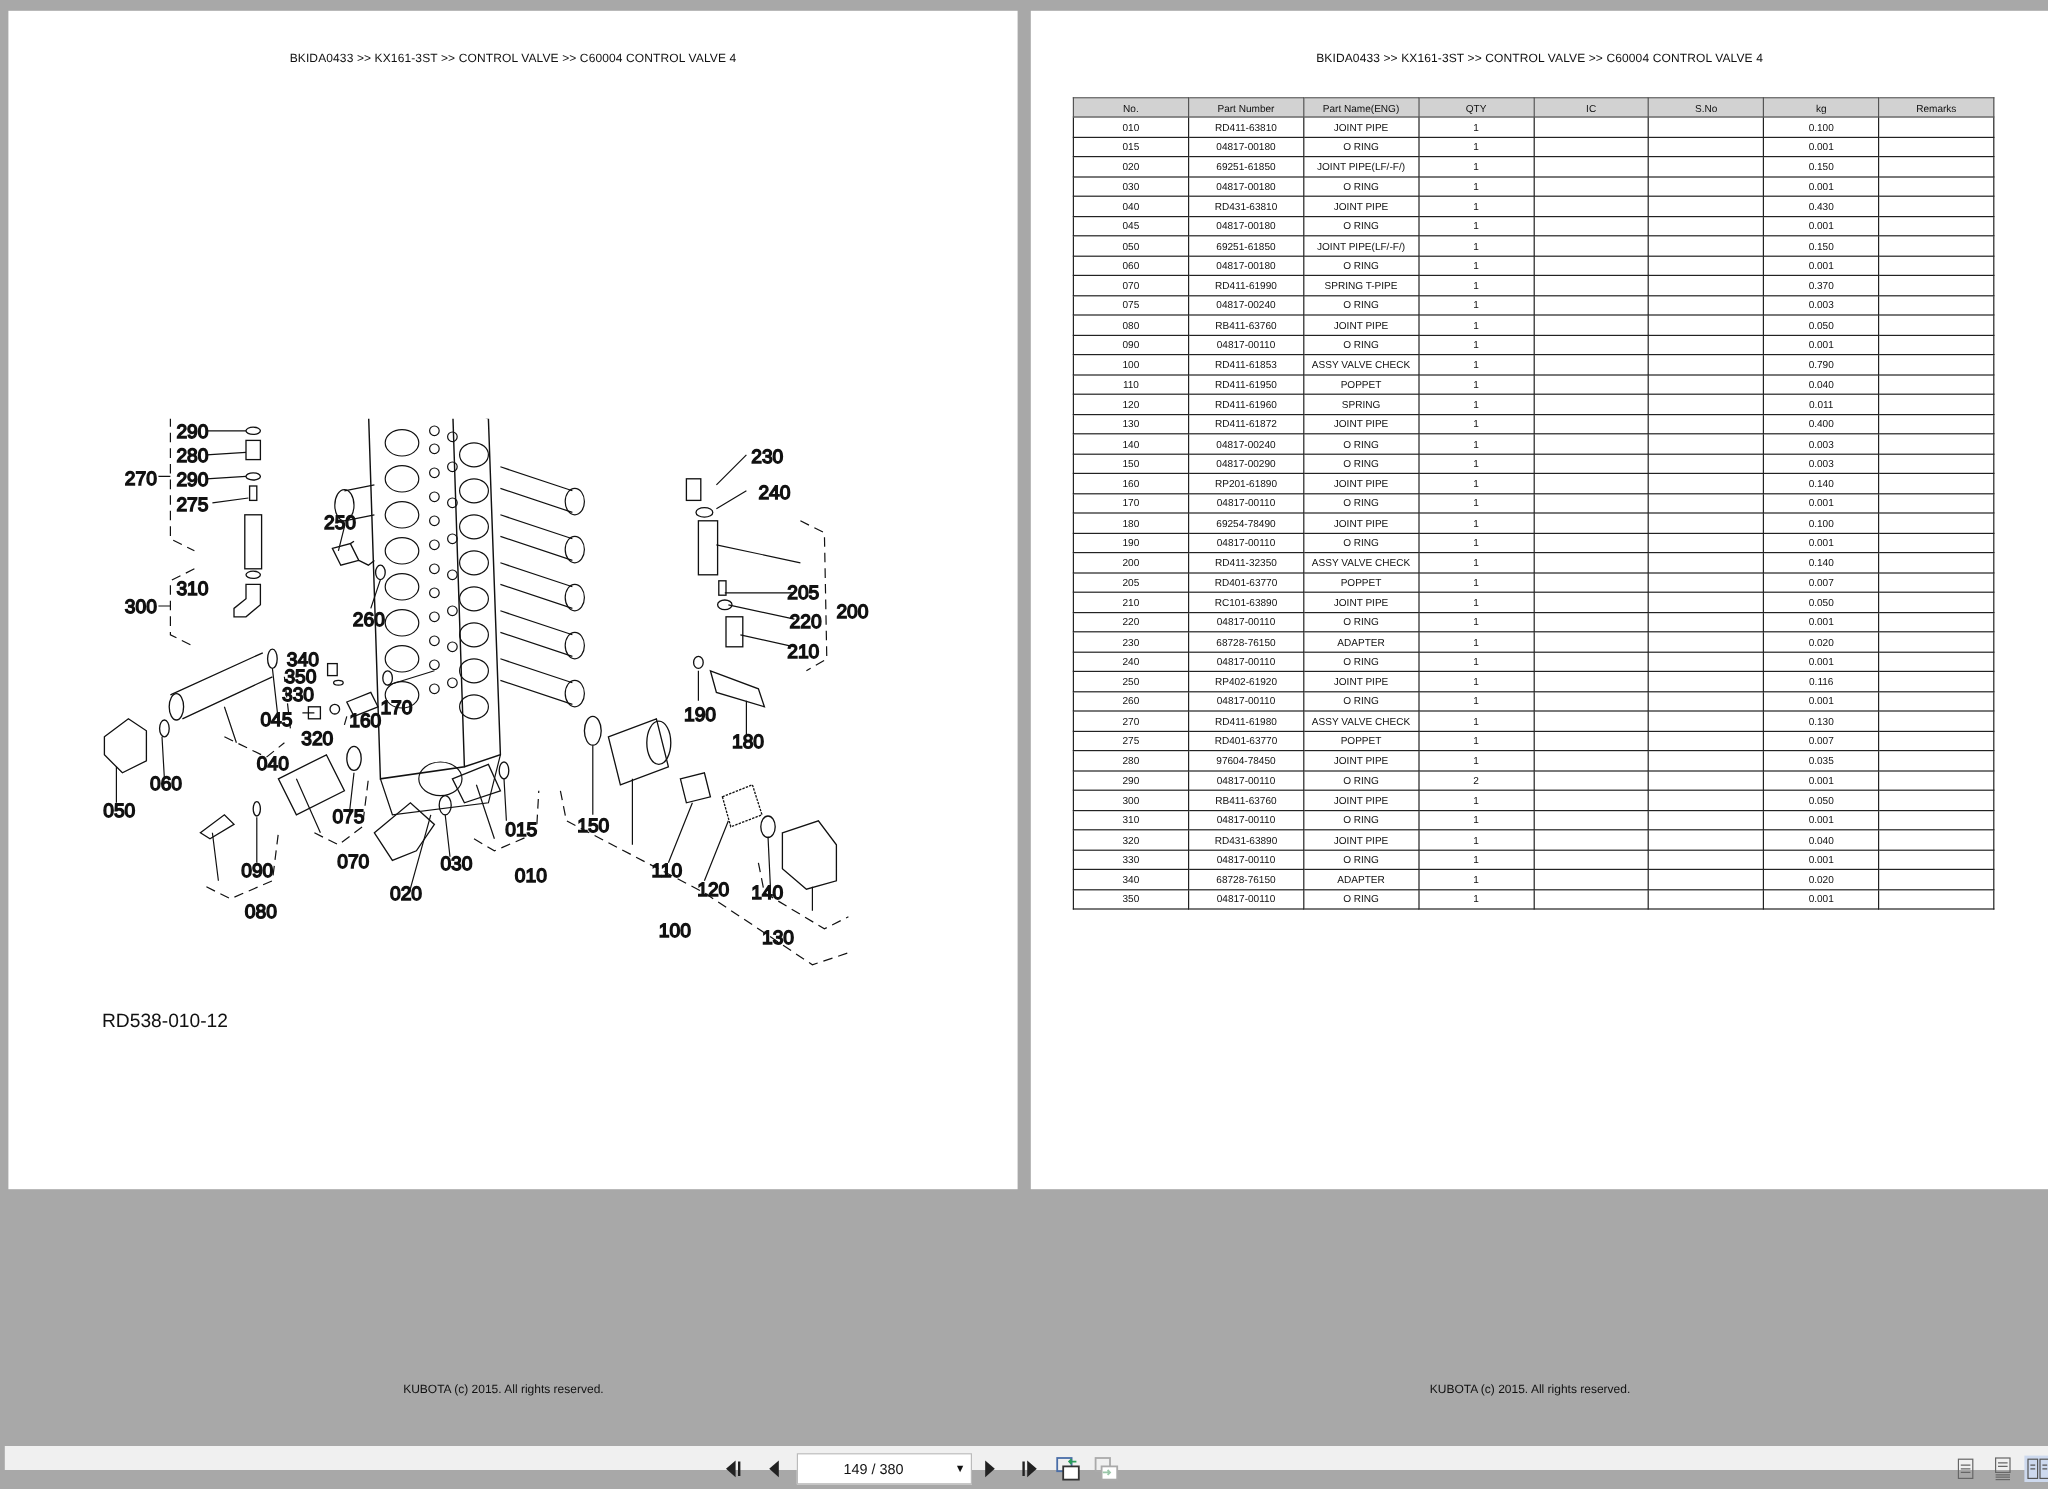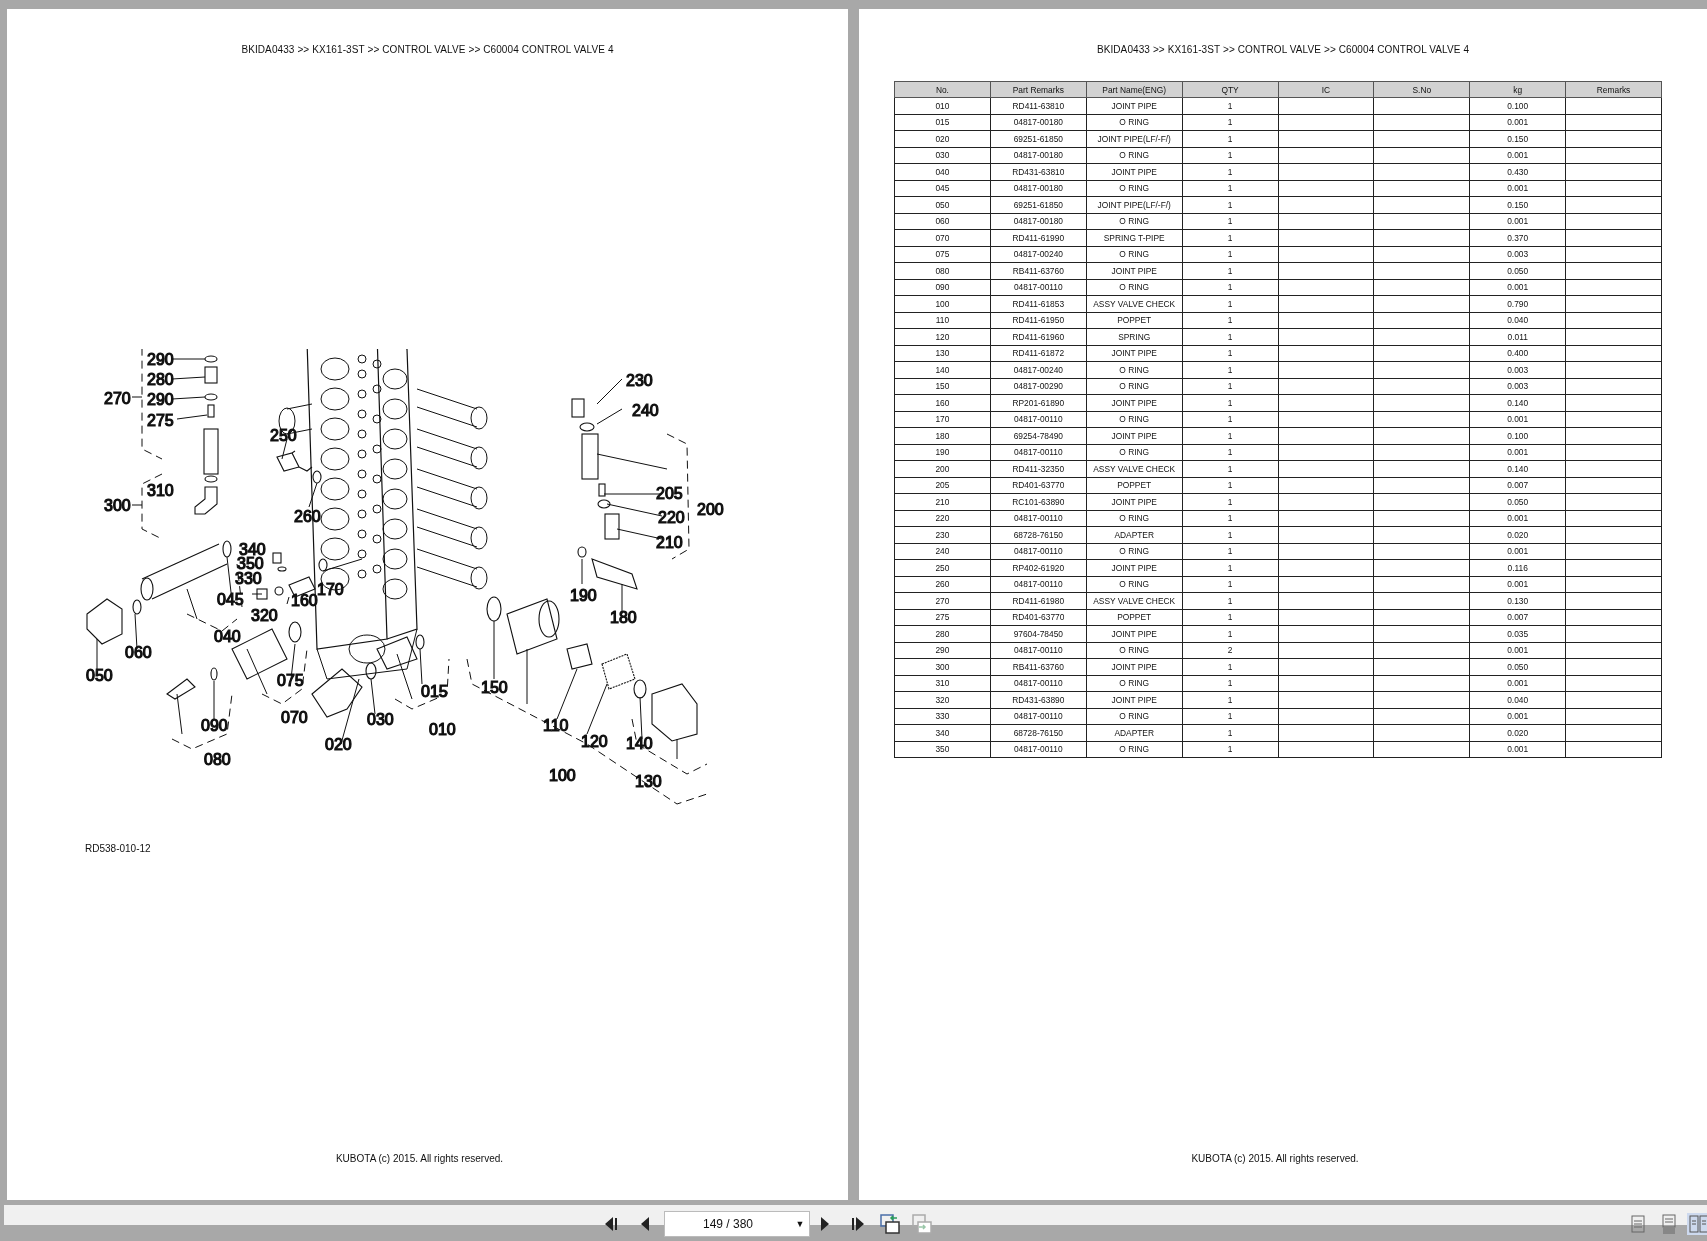--- a/index.html
+++ b/index.html
@@ -1,25 +1,25 @@
 <!DOCTYPE html>
 <html><head>
 <meta charset="utf-8">
 <style>
   html,body{margin:0;padding:0;}
   body{width:1707px;height:1241px;background:#a8a8a8;position:relative;overflow:hidden;font-family:"Liberation Sans",sans-serif;color:#111;}
-  .page{position:absolute;top:9px;background:#fff;height:1191px;}
+  .page{position:absolute;top:9px;background:#fff;height:982px;}
   #page-left{left:7px;width:841px;}
   #page-right{left:859px;width:848px;}
   .crumb{position:absolute;top:35px;left:0;right:0;text-align:center;font-size:10px;letter-spacing:0.1px;}
   .footer{position:absolute;top:1144px;left:0;right:16px;text-align:center;font-size:10px;}
   .diagram{position:absolute;left:70px;top:340px;width:720px;width:720px;height:540px;}
   .diagram svg{width:100%;height:100%;}
   .diagram text{font-family:"Liberation Sans",sans-serif;font-size:16px;fill:#111;}
-  .caption{position:absolute;left:78px;top:834px;font-size:10px;}
+  .caption{position:absolute;left:78px;top:834px;font-size:16px;}
   table.parts{position:absolute;left:35px;top:72px;border-collapse:collapse;width:768px;font-size:8.4px;border-radius:17px;}
   table.parts th{background:#d2d2d2;font-weight:normal;height:15px;border:1px solid #555;padding:0;}
   table.parts td{height:15.5px;border:1px solid #222;text-align:center;padding:0;}
   table.parts{border:1.5px solid #555;}
   .toolbar{position:absolute;left:4px;top:1205px;width:1707px;height:20px;background:#f0f0f0;}
   .tbtn{position:absolute;top:8px;width:22px;height:22px;display:flex;align-items:center;justify-content:center;cursor:pointer;}
   .pagebox{position:absolute;left:660px;top:6px;width:144px;height:24px;border:1px solid #bbb;background:#fff;font-size:12px;display:flex;align-items:center;}
   .pagebox span{flex:1;text-align:center;}
   .pagebox .dd{width:18px;text-align:center;font-size:9px;}
   .viewbtn{position:absolute;top:8px;width:20px;height:22px;display:flex;align-items:center;justify-content:center;}
@@ -222,21 +222,21 @@
   <div class="caption">RD538-010-12</div>
   <div class="footer">KUBOTA (c) 2015. All rights reserved.</div>
 </div>
 
 <div class="page" id="page-right">
   <div class="crumb">BKIDA0433 &gt;&gt; KX161-3ST &gt;&gt; CONTROL VALVE &gt;&gt; C60004   CONTROL VALVE 4</div>
   <table class="parts">
     <thead>
       <tr>
         <th style="width:11.5%">No.</th>
-        <th style="width:11.5%">Part Remarks</th>
+        <th style="width:11.5%">Part Number</th>
         <th style="width:11.5%">Part Name(ENG)</th>
         <th style="width:11.5%">QTY</th>
         <th style="width:11.5%">IC</th>
         <th style="width:11.5%">S.No</th>
         <th style="width:11.5%">kg</th>
         <th style="width:11.5%">Remarks</th>
       </tr>
     </thead>
     <tbody id="parts-body">
         <tr>

